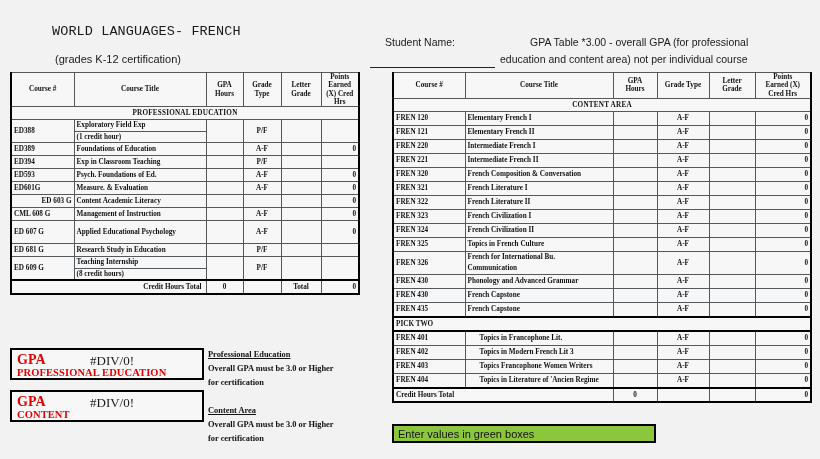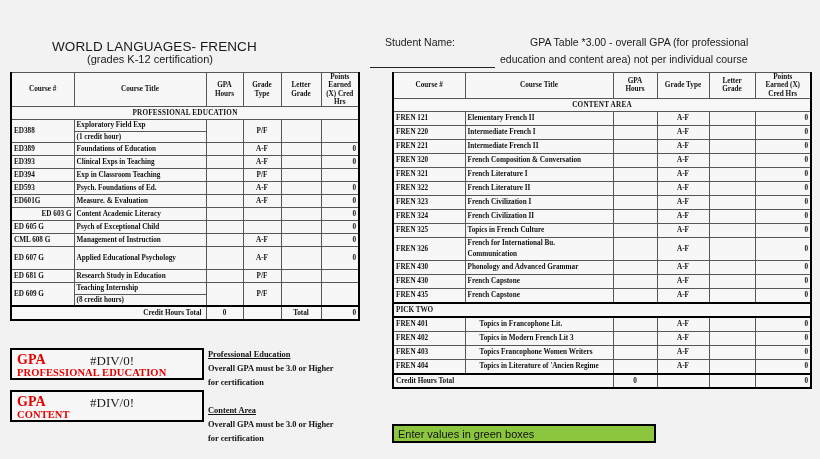--- a/index.html
+++ b/index.html
@@ -62,21 +62,21 @@
   tr.totrow td:first-child{border-left:2px solid #000;}
   tr.totrow td:last-child{border-right:2px solid #000;}
 
   
   .title-main{
     position:absolute;font-family:"Liberation Sans",sans-serif;
     font-size:13.5px;color:#1a1a1a;letter-spacing:.1px;white-space:nowrap;
   }
   .title-sub{
     position:absolute;font-family:"Liberation Sans",sans-serif;
-    font-size:11px;color:#1a1a1a;white-space:nowrap;margin-left:32px;
+    font-size:11px;color:#1a1a1a;white-space:nowrap;
   }
   .lbl-sans{
     position:absolute;font-family:"Liberation Sans",sans-serif;
     font-size:10.5px;color:#1a1a1a;white-space:nowrap;
   }
   .underline-blank{
     position:absolute;border-bottom:1.4px solid #222;
   }
 
   
@@ -106,21 +106,21 @@
     position:absolute;background:#8cc63f;border:2px solid #000;
     box-sizing:border-box;font-family:"Liberation Sans",sans-serif;
     font-size:11px;color:#111;padding-left:4px;line-height:16px;
   }
 </style>
 </head>
 <body>
 
 <div class="sheet">
 
-  <div class="title-main" style="left:52px;top:39px;">WORLD LANGUAGES- FRENCH</div>
+  <div class="title-main" style="left:52px;top:24px;font-family:Liberation Mono, monospace;">WORLD LANGUAGES- FRENCH</div>
   <div class="title-sub" style="left:55px;top:53px;">(grades K-12 certification)</div>
 
   <div class="lbl-sans" style="left:385px;top:36px;">Student Name:</div>
   <div class="underline-blank" style="left:370px;top:66px;width:125px;height:1px;"></div>
 
   <div class="lbl-sans" style="left:530px;top:36px;">GPA Table   *3.00 - overall GPA (for professional</div>
   <div class="lbl-sans" style="left:500px;top:53px;">education and content area) not per individual course</div>
 
   <div style="position:absolute;left:10px;top:72px;">
     <table class="grid" style="width:348px;">
@@ -173,28 +173,20 @@
           </tr>
           <tr class="body">
             <td style="height: 12px;">ED389</td>
             <td style="padding: 0px 2px; height: 12px;">Foundations of Education</td>
             <td class="green" style="height: 12px;"></td>
             <td class="ctr" style="height: 12px;">A-F</td>
             <td class="green" style="height: 12px;"></td>
             <td class="num" style="height: 12px;">0</td>
           </tr>
           <tr class="body">
-            <td style="height: 12px;">ED393</td>
-            <td style="padding: 0px 2px; height: 12px;">Clinical Exps in Teaching</td>
-            <td class="green" style="height: 12px;"></td>
-            <td class="ctr" style="height: 12px;">A-F</td>
-            <td class="green" style="height: 12px;"></td>
-            <td class="num" style="height: 12px;">0</td>
-          </tr>
-          <tr class="body">
             <td style="height: 12px;">ED394</td>
             <td style="padding: 0px 2px; height: 12px;">Exp in Classroom Teaching</td>
             <td class="grey" style="height: 12px;"></td>
             <td class="ctr grey" style="height: 12px;">P/F</td>
             <td class="grey" style="height: 12px;"></td>
             <td class="num grey" style="height: 12px;"></td>
           </tr>
           <tr class="body">
             <td style="height: 12px;">ED593</td>
             <td style="padding: 0px 2px; height: 12px;">Psych. Foundations of Ed.</td>
@@ -207,28 +199,20 @@
             <td style="height: 12px;">ED601G</td>
             <td style="padding: 0px 2px; height: 12px;">Measure. &amp; Evaluation</td>
             <td class="green" style="height: 12px;"></td>
             <td class="ctr" style="height: 12px;">A-F</td>
             <td class="green" style="height: 12px;"></td>
             <td class="num" style="height: 12px;">0</td>
           </tr>
           <tr class="body">
             <td style="height: 12px; text-align: right;">ED 603 G</td>
             <td style="padding: 0px 2px; height: 12px;">Content Academic Literacy</td>
-            <td class="green" style="height: 12px;"></td>
-            <td class="ctr" style="height: 12px;"></td>
-            <td class="green" style="height: 12px;"></td>
-            <td class="num" style="height: 12px;">0</td>
-          </tr>
-          <tr class="body">
-            <td style="height: 12px;">ED 605 G</td>
-            <td style="padding: 0px 2px; height: 12px;">Psych of Exceptional Child</td>
             <td class="green" style="height: 12px;"></td>
             <td class="ctr" style="height: 12px;"></td>
             <td class="green" style="height: 12px;"></td>
             <td class="num" style="height: 12px;">0</td>
           </tr>
           <tr class="body">
             <td style="height: 12px;">CML 608 G</td>
             <td style="padding: 0px 2px; height: 12px;">Management of Instruction</td>
             <td class="green" style="height: 12px;"></td>
             <td class="ctr" style="height: 12px;">A-F</td>
@@ -303,20 +287,28 @@
             <span>Earned (X)</span><br>
             <span>Cred Hrs</span>
           </td>
         </tr>
         <tr>
           <td class="section" colspan="6" style="border-left:2px solid #000;border-right:2px solid #000;">CONTENT AREA</td>
         </tr>
       </tbody>
       <tbody id="right-body">
           <tr class="body">
+            <td style="height: 13px;">FREN 120</td>
+            <td style="height: 13px;">Elementary French I</td>
+            <td class="green" style="height: 13px;"></td>
+            <td class="ctr" style="height: 13px;">A-F</td>
+            <td class="green" style="height: 13px;"></td>
+            <td class="num" style="height: 13px;">0</td>
+          </tr>
+          <tr class="body">
             <td style="height: 13px;">FREN 121</td>
             <td style="height: 13px;">Elementary French II</td>
             <td class="green" style="height: 13px;"></td>
             <td class="ctr" style="height: 13px;">A-F</td>
             <td class="green" style="height: 13px;"></td>
             <td class="num" style="height: 13px;">0</td>
           </tr>
           <tr class="body">
             <td style="height: 13px;">FREN 220</td>
             <td style="height: 13px;">Intermediate French I</td>

